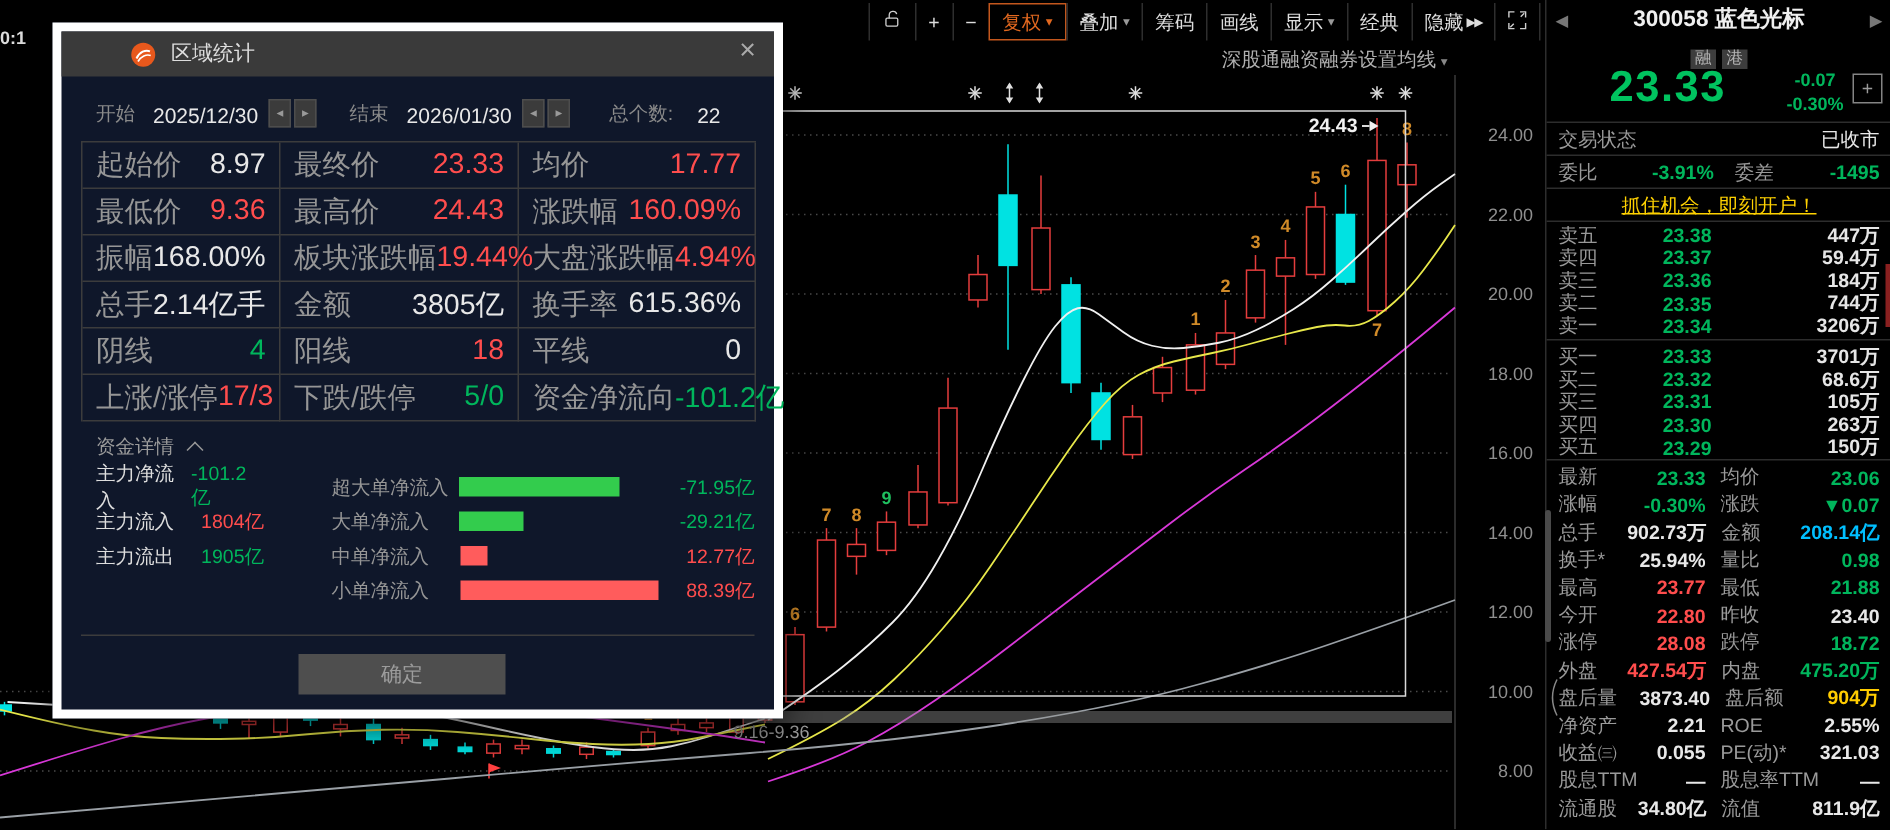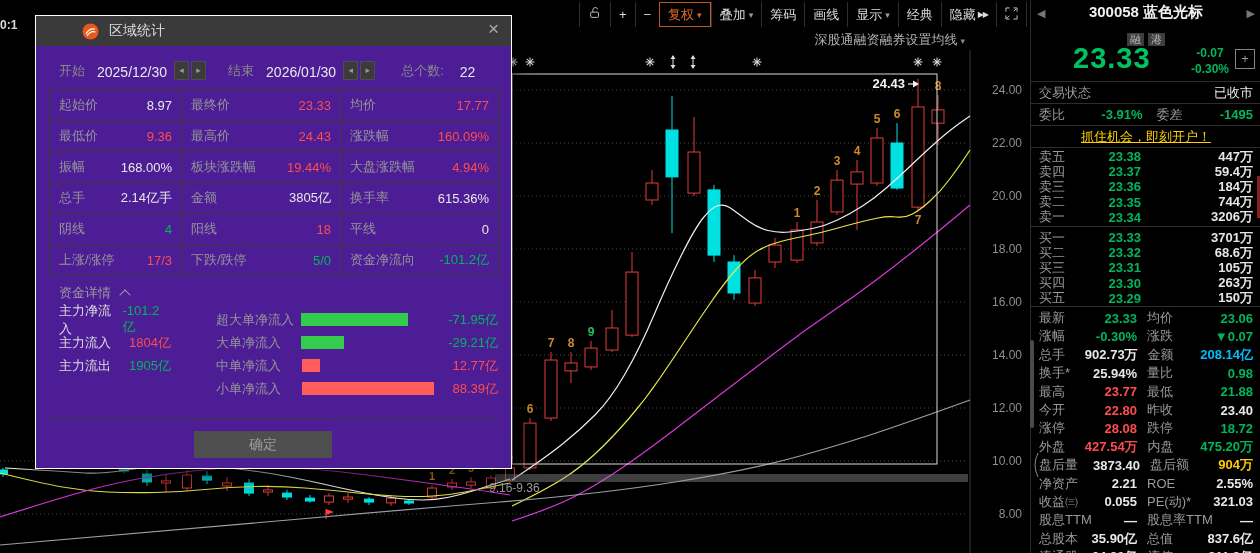--- a/index.html
+++ b/index.html
@@ -15,35 +15,35 @@
   .tb{display:flex;align-items:center;padding:0 8px;border-left:1px solid #2e2e2e;white-space:nowrap;cursor:pointer;}
   .tb:last-child{border-right:1px solid #2e2e2e;}
   .tb.active{border:1px solid #c3571d;color:#e2681f;}
   .tb .caret{font-size:9px;margin-left:3px;color:#999;}
   .tb.active .caret{color:#e2681f;}
   .tb .suffix{font-size:8px;margin-left:2px;letter-spacing:-1px;color:#ddd;}
   #subtoolbar{position:absolute;top:31px;right:295px;display:flex;font-size:13px;color:#b0b0b0;}
   #subtoolbar .st{white-space:nowrap;cursor:pointer;}
   #subtoolbar .caret{font-size:9px;margin-left:3px;color:#888;}
   
-  #dialog{position:absolute;left:35px;top:15px;width:475px;height:452px;background:#4c1d95;
-          border:1px solid #ffffff;box-shadow:0 6px 22px rgba(0,0,0,.75);z-index:10;}
+  #dialog{position:absolute;left:35px;top:15px;width:475px;height:452px;background:#0f172a;
+          border:6px solid #ffffff;box-shadow:0 6px 22px rgba(0,0,0,.75);z-index:10;}
   .dlg-title{position:absolute;left:0;top:0;right:0;height:30px;background:#3a3a3a;display:flex;align-items:center;}
   .dlg-logo{margin-left:46px;width:17px;height:17px;display:inline-block;}
   .dlg-title-text{margin-left:10px;font-size:14px;color:#ddd;}
   .dlg-close{position:absolute;right:12px;top:2px;font-size:19px;color:#aaa;cursor:pointer;}
   .dlg-daterow{position:absolute;top:40px;left:23px;right:10px;height:24px;display:flex;align-items:flex-end;font-size:13px;}
   .dlg-daterow .lbl{color:#8a8a8a;}
   .dlg-daterow .val{color:#e8e8e8;font-size:14px;margin-left:12px;}
   .steppers{display:flex;gap:2px;margin-left:7px;}
   .stepbtn{width:13px;height:17px;background:#3b3b3b;border:1px solid #4d4d4d;color:#999;font-size:9px;
            line-height:16px;text-align:center;cursor:pointer;}
   .ml22{margin-left:22px}.ml26{margin-left:26px}.ml16{margin-left:16px!important}
   .dlg-table{position:absolute;left:13px;top:73px;width:449px;display:grid;grid-template-columns:132px 159px 158px;
-             border:1px solid #3c3c3c;border-right:none;border-bottom:none;font-size:13px;}
+             border:1px solid #3c3c3c;border-right:none;border-bottom:none;font-size:19px;}
   .cell{height:30px;border-right:1px solid #3c3c3c;border-bottom:1px solid #3c3c3c;display:flex;
         align-items:center;justify-content:space-between;padding:0 9px;}
   .cell .cl{color:#969696;white-space:nowrap;}
   .cell .cvv{white-space:nowrap;}
   .dlg-fund-head{position:absolute;left:23px;top:268px;font-size:13px;color:#9a9a9a;display:flex;align-items:center;}
   .caret-up{width:7px;height:7px;border-left:1.5px solid #999;border-top:1.5px solid #999;transform:rotate(45deg);
             display:inline-block;margin-left:10px;margin-top:3px;}
   .dlg-fund{position:absolute;left:0;top:292px;right:0;height:96px;font-size:13px;}
   .fcolA{position:absolute;left:23px;top:0;width:112px;}
   .fcolB{position:absolute;left:180px;top:0;width:282px;}
@@ -636,26 +636,20 @@
           <span class="q-l2">PE(动)*</span>
           <span class="q-v c-white">321.03</span>
         </div>
         <div class="qrow">
           <span class="q-l">股息TTM</span>
           <span class="q-v c-white">—</span>
           <span class="q-l2">股息率TTM</span>
           <span class="q-v c-white">—</span>
         </div>
         <div class="qrow">
-          <span class="q-l">总股本</span>
-          <span class="q-v c-white">35.90亿</span>
-          <span class="q-l2">总值</span>
-          <span class="q-v c-white">837.6亿</span>
-        </div>
-        <div class="qrow">
           <span class="q-l">流通股</span>
           <span class="q-v c-white">34.80亿</span>
           <span class="q-l2">流值</span>
           <span class="q-v c-white">811.9亿</span>
         </div>
       </div>
     <div class="p-scroll"></div>
     <div class="p-redbar"></div>
     <svg class="p-collapse" width="8" height="26">
       <path d="M7 1 Q1 13 7 25" stroke="#888" fill="none"></path>

